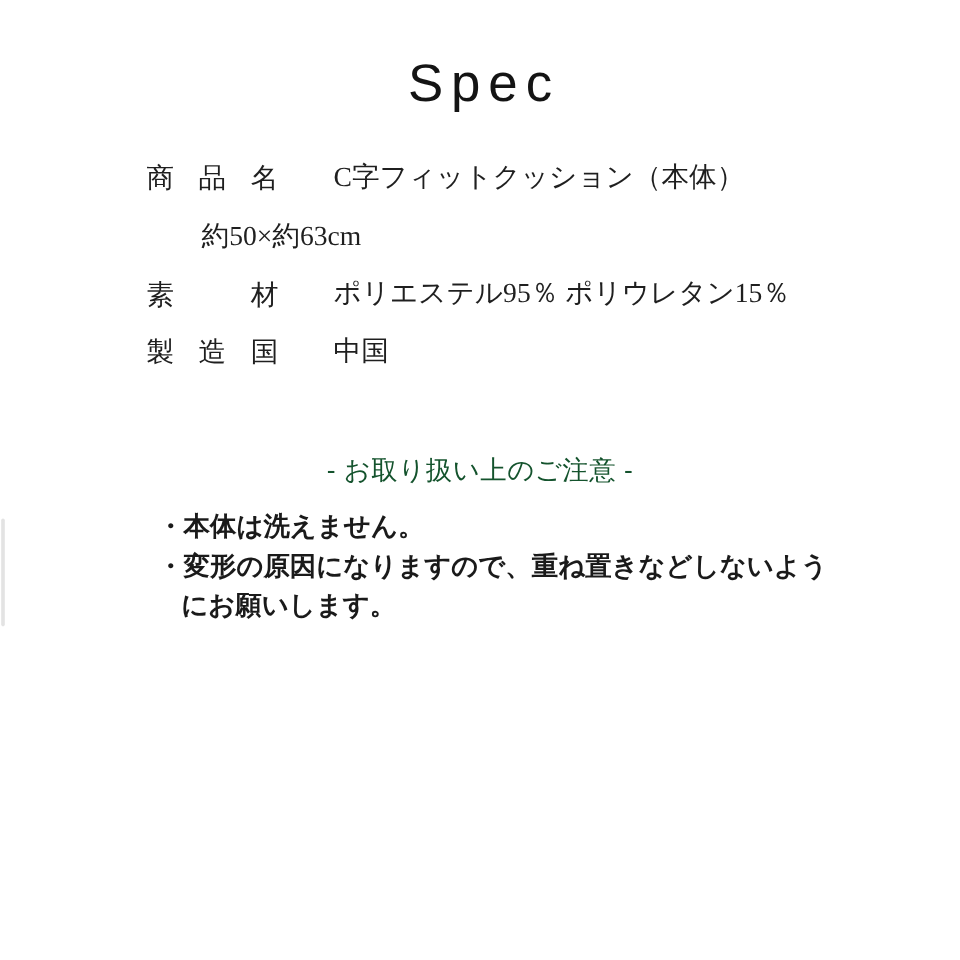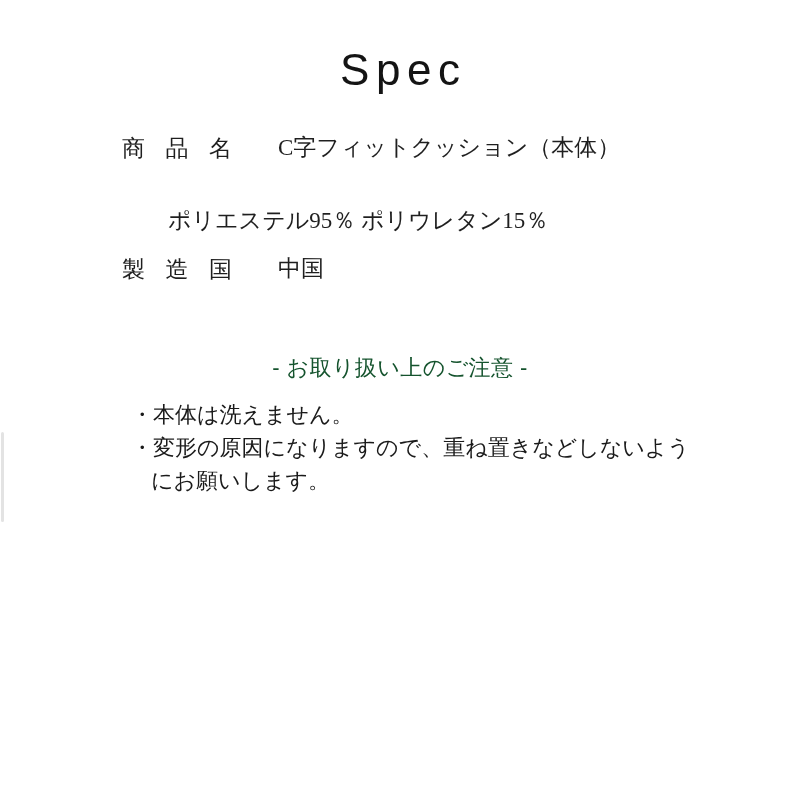--- a/index.html
+++ b/index.html
@@ -59,21 +59,21 @@
     color: #14532d;
     letter-spacing: 0.02em;
   }
   .notice-list {
     margin: 15px auto 0 131px;
     width: 566px;
     list-style: none;
     padding: 0;
     font-size: 22px;
     line-height: 33px;
-    font-weight: 400;
+    font-weight: 700;
     color: #1a1a1a;
   }
   .notice-item {
     padding-left: 20px;
     text-indent: -20px;
     margin: 0;
   }
   .bullet {
     display: inline;
   }
@@ -97,23 +97,25 @@
   <h1 class="title">Spec</h1>
 
   <div class="spec-table">
 
       <div class="spec-row">
         <span class="spec-label">商品名</span>
         <span class="spec-value">C字フィットクッション（本体）</span>
       </div>
 
       <div class="spec-row">
+        <span class="spec-value">約50×約63cm</span>
       </div>
 
       <div class="spec-row">
+        <span class="spec-label">素材</span>
         <span class="spec-value">ポリエステル95％ ポリウレタン15％</span>
       </div>
 
 
       <div class="spec-row">
         <span class="spec-label">製造国</span>
         <span class="spec-value">中国</span>
       </div>
     </div>
 

